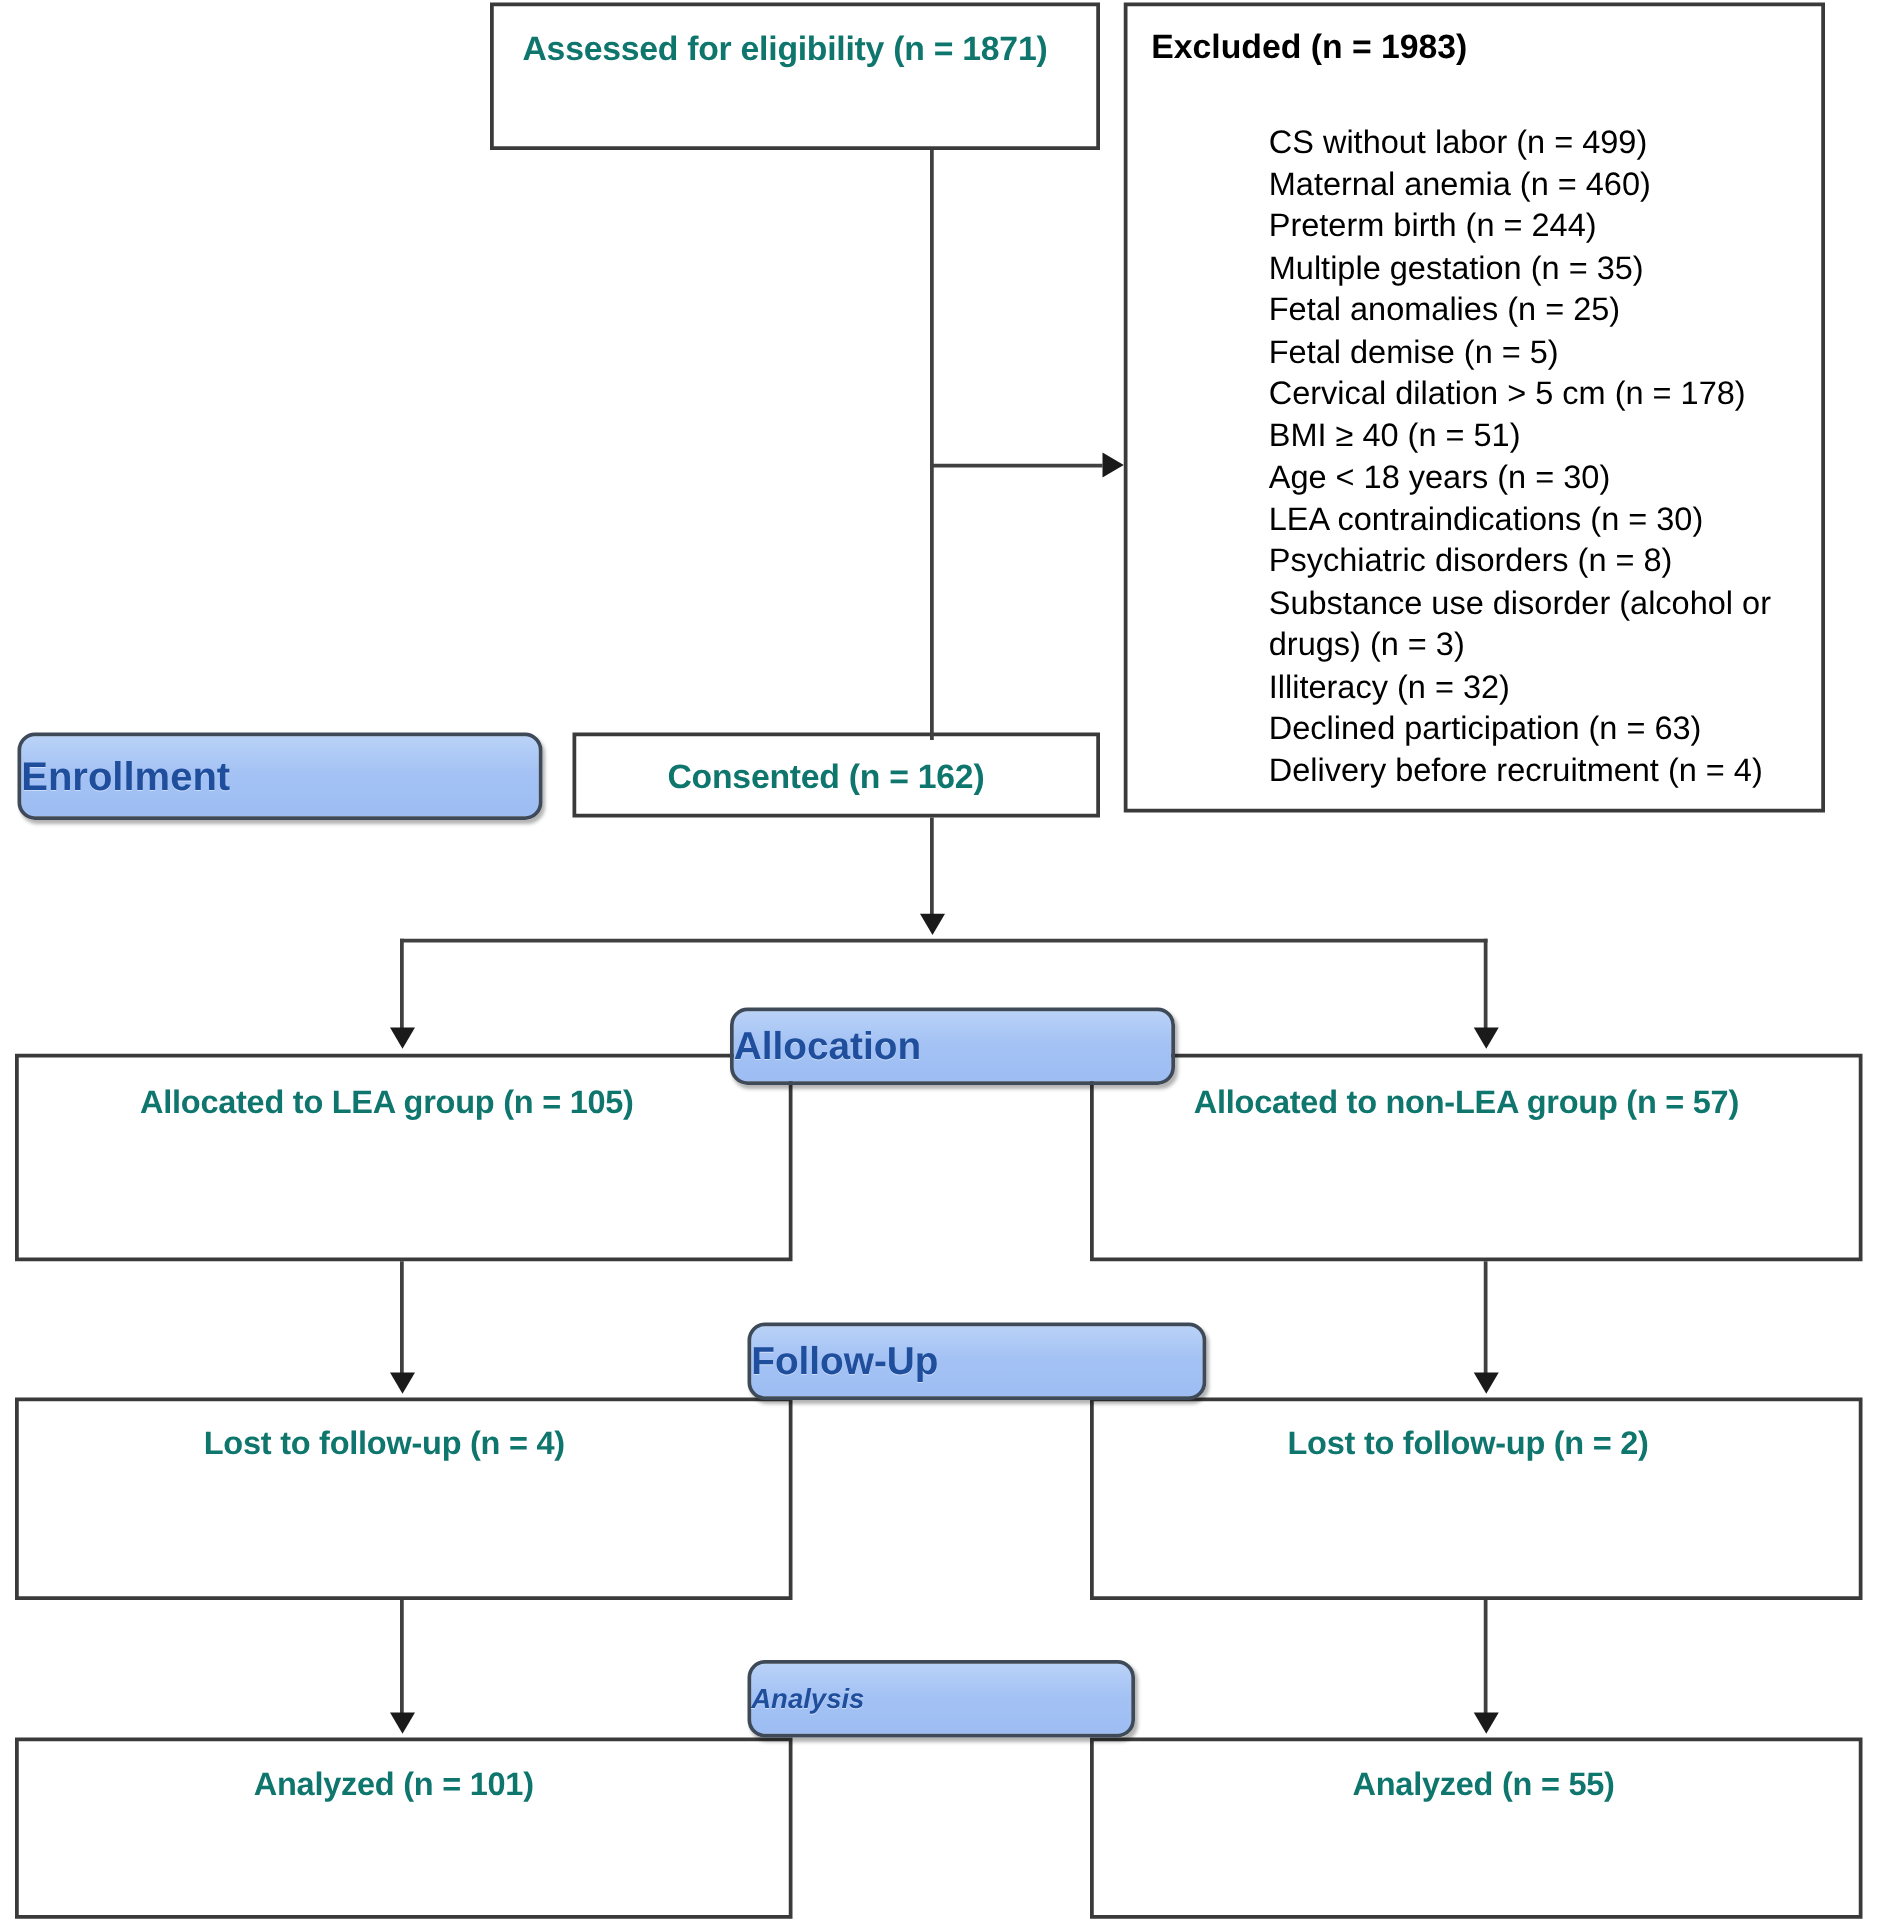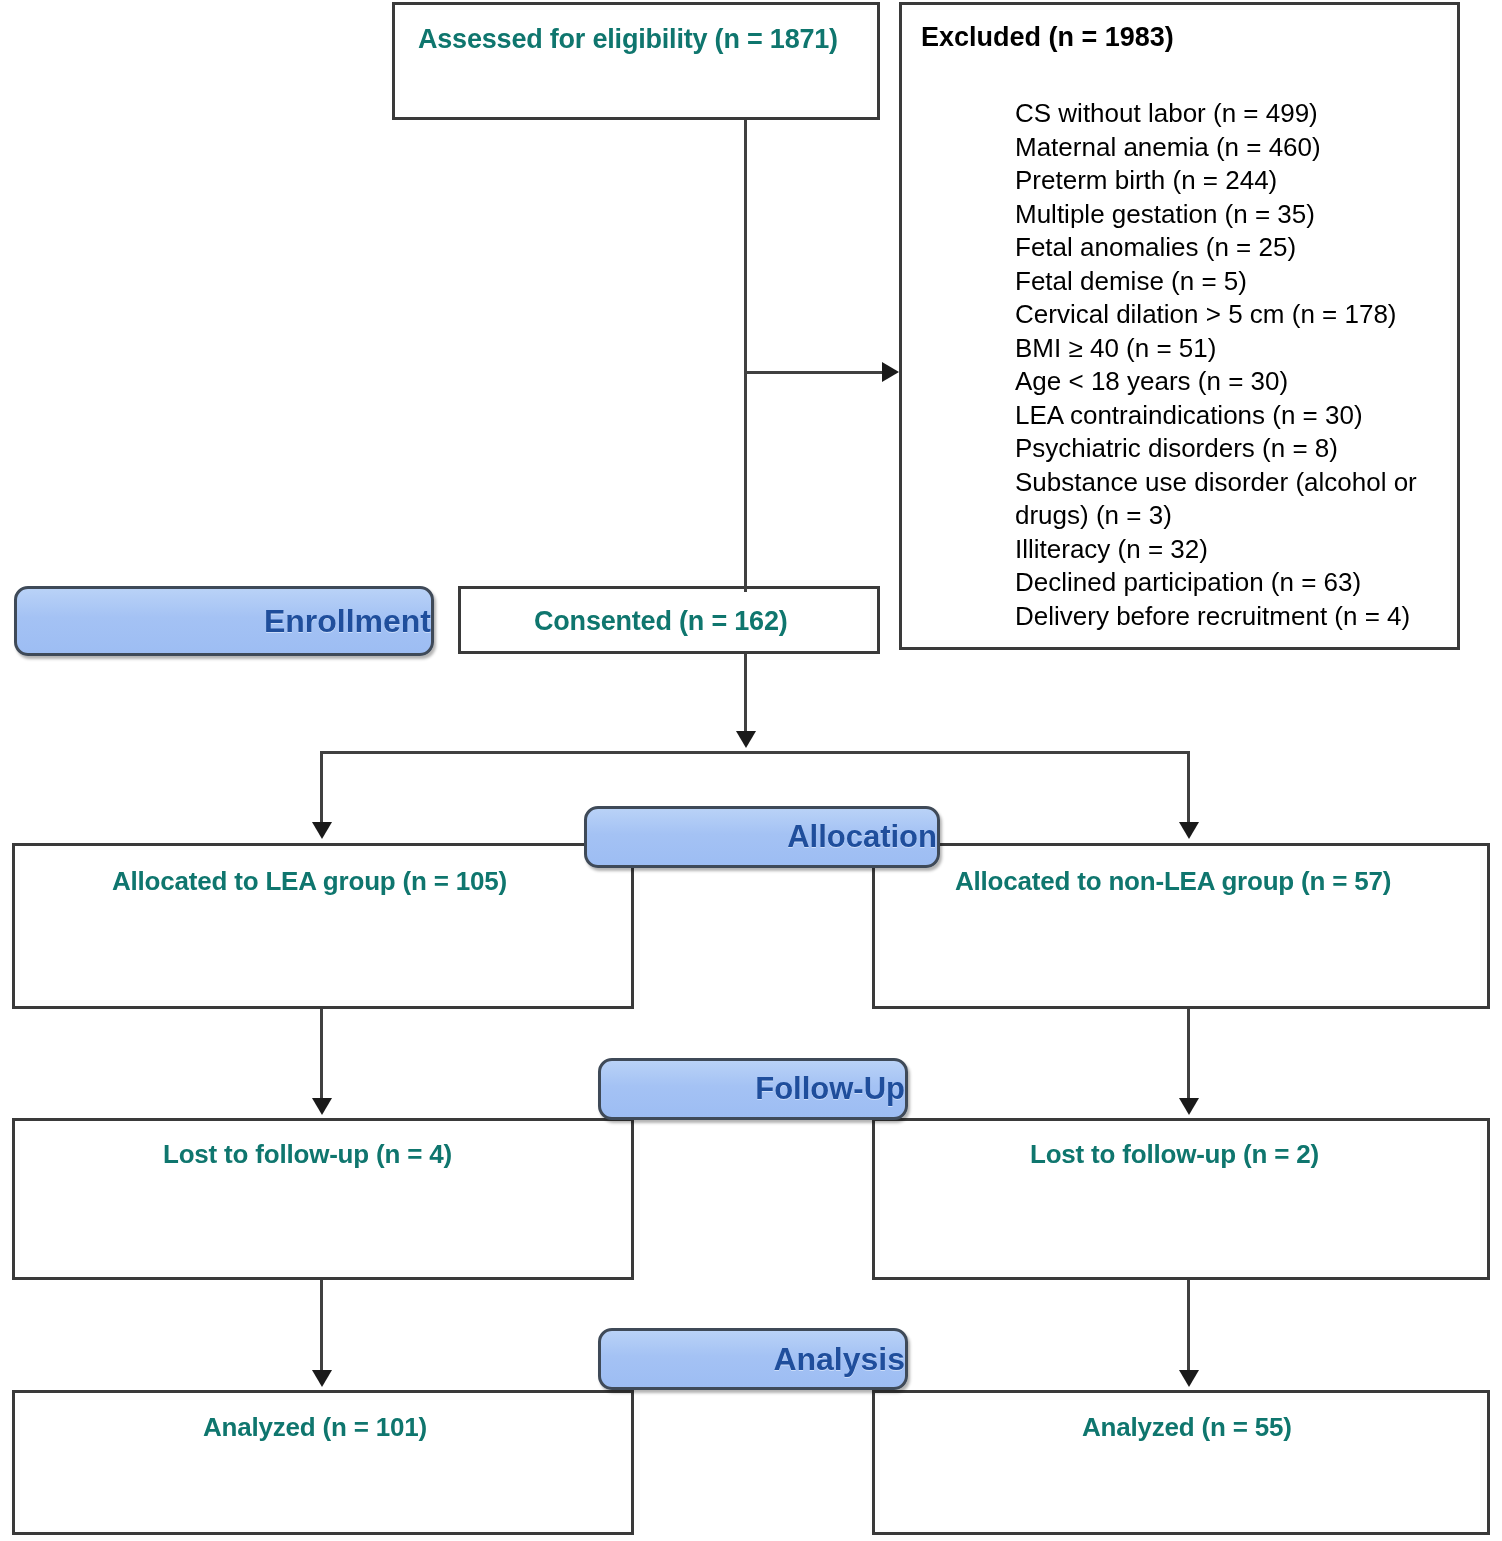--- a/index.html
+++ b/index.html
@@ -34,21 +34,21 @@
 
   
   .badge {
     position: absolute;
     box-sizing: border-box;
     background: linear-gradient(180deg, #b9d2f7 0%, #a4c2f4 45%, #9dbdf3 100%);
     border: 3px solid #3f4a58;
     border-radius: 14px;
     display: flex;
     align-items: center;
-    justify-content: flex-end;
+    justify-content: flex-start;
     box-shadow: 2px 3px 3px rgba(0,0,0,0.30);
     z-index: 6;
   }
   .badge-label {
     font-weight: bold;
     color: #1f4e9c;
     text-shadow: 0 1px 0 rgba(255,255,255,0.45);
     white-space: nowrap;
   }
 
@@ -174,33 +174,33 @@
 
   <div class="vline" style="left:1187px; top:1009px; height:93px;"></div>
   <div class="arrow-down" style="left:1179px; top:1098px;"></div>
 
   <div class="fbox" style="left:12px; top:1118px; width:622px; height:162px;"></div>
   <div class="fbox-title" style="left:163px; top:1139px; font-size:26px;">Lost to follow-up (n = 4)</div>
 
   <div class="fbox" style="left:872px; top:1118px; width:618px; height:162px;"></div>
   <div class="fbox-title" style="left:1030px; top:1139px; font-size:26px;">Lost to follow-up (n = 2)</div>
 
-  <div class="badge" style="left:598px; top:1058px; width:310px; height:62px;">
+  <div class="badge" style="left:598px; top:1058px; width:367px; height:62px;">
     <span class="badge-label" style="font-size:31px;">Follow-Up</span>
   </div>
 
   <div class="vline" style="left:320px; top:1280px; height:93px;"></div>
   <div class="arrow-down" style="left:312px; top:1370px;"></div>
 
   <div class="vline" style="left:1187px; top:1280px; height:93px;"></div>
   <div class="arrow-down" style="left:1179px; top:1370px;"></div>
 
   <div class="fbox" style="left:12px; top:1390px; width:622px; height:145px;"></div>
   <div class="fbox-title" style="left:203px; top:1412px; font-size:26px;">Analyzed (n = 101)</div>
 
   <div class="fbox" style="left:872px; top:1390px; width:618px; height:145px;"></div>
   <div class="fbox-title" style="left:1082px; top:1412px; font-size:26px;">Analyzed (n = 55)</div>
 
   <div class="badge" style="left:598px; top:1328px; width:310px; height:62px;">
-    <span class="badge-label" style="font-size:32px;">Analysis</span>
+    <span class="badge-label" style="font-size:22px;font-style:italic;">Analysis</span>
   </div>
 
 </div>
 
 </body></html>

